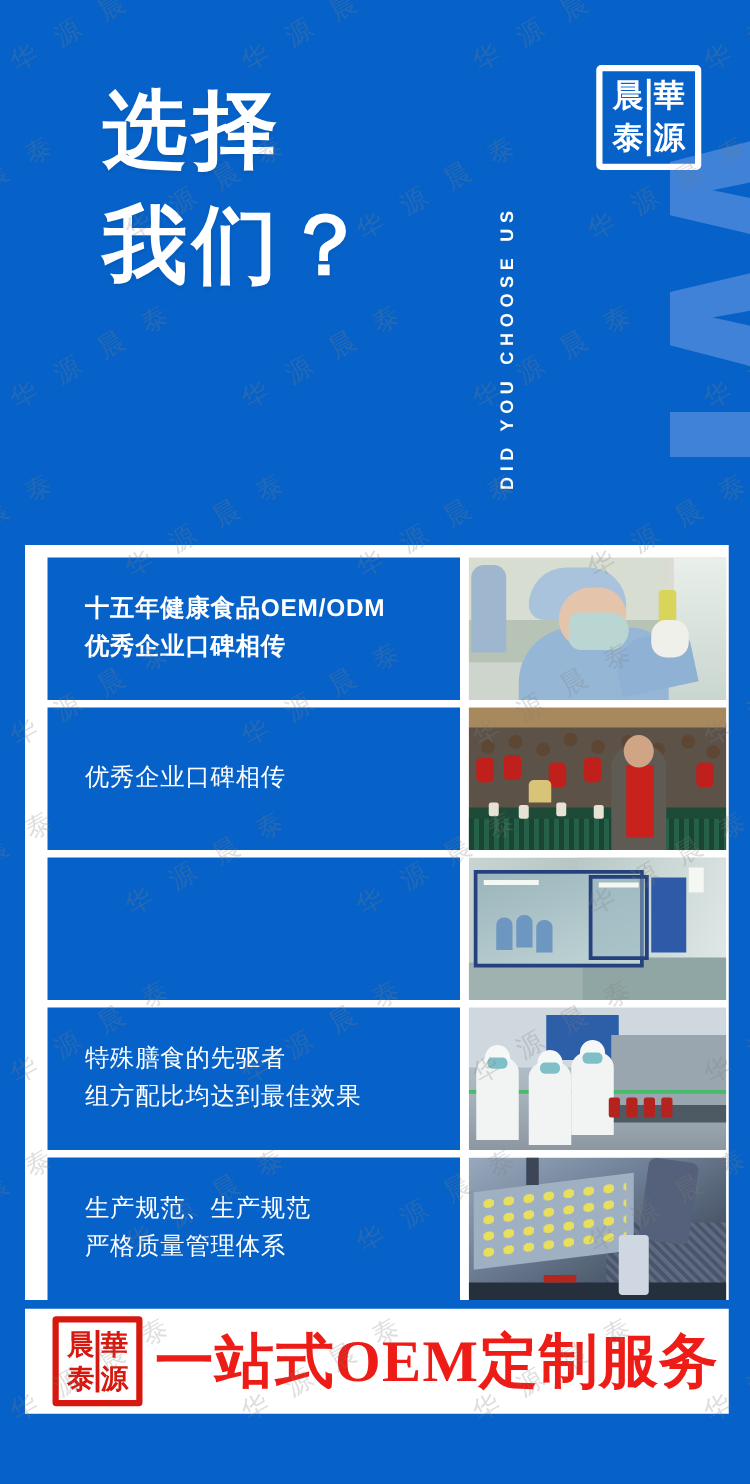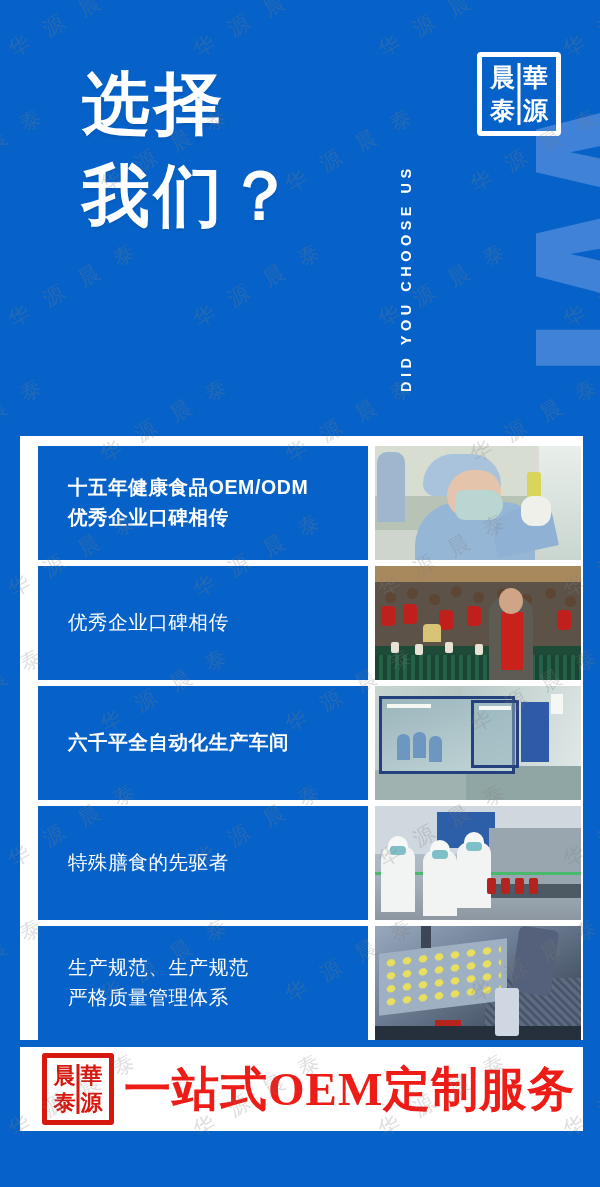--- a/index.html
+++ b/index.html
@@ -353,21 +353,20 @@
         <div class="cup" style="left:100px;top:78px;"></div>
         <div class="man"></div>
         <div class="scarf"></div>
         <div class="manhead"></div>
       </div>
     </div>
   </div>
 
   <div class="card" style="top:250px;">
     <div class="card-text">
-      <div class="card-line bold">六千平全自动化生产车间</div>
     </div>
     <div class="card-photo">
       <div class="ph p3">
         <div class="corr"></div>
         <div class="floor"></div>
         <div class="floor2"></div>
         <div class="glass"></div>
         <div class="glass2"></div>
         <div class="door"></div>
         <div class="worker" style="left:22px;top:48px;"></div>
@@ -376,20 +375,21 @@
         <div class="lamp" style="left:12px;top:18px;width:44px;height:4px;"></div>
         <div class="lamp" style="left:104px;top:20px;width:32px;height:4px;"></div>
         <div class="lamp" style="right:18px;top:8px;width:12px;height:20px;"></div>
       </div>
     </div>
   </div>
 
   <div class="card" style="top:370px;">
     <div class="card-text">
       <div class="card-line">特殊膳食的先驱者</div>
+      <div class="card-line">组方配比均达到最佳效果</div>
     </div>
     <div class="card-photo">
       <div class="ph p4">
         <div class="wall"></div>
         <div class="panel"></div>
         <div class="mach"></div>
         <div class="greenline"></div>
         <div class="belt"></div>
         <div class="coat" style="left:6px;top:40px;"></div>
         <div class="cap" style="left:13px;top:30px;"></div>

